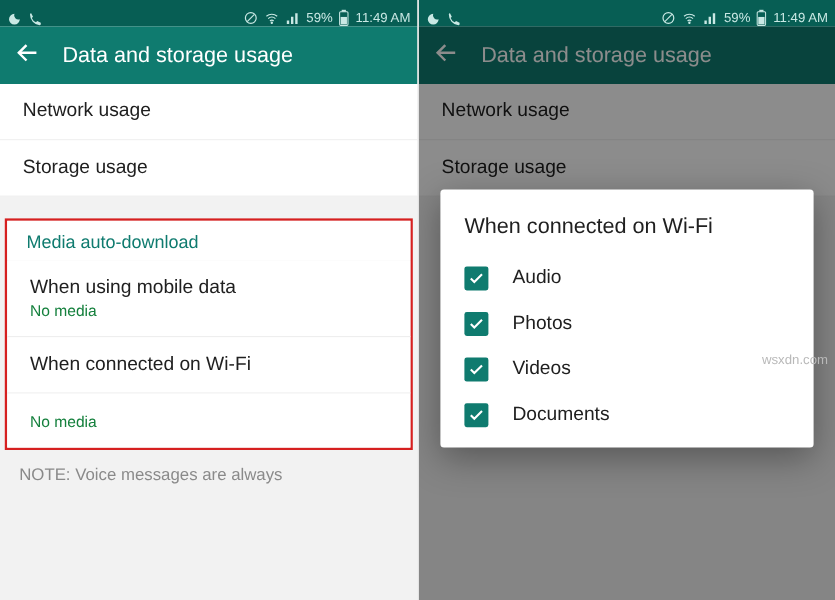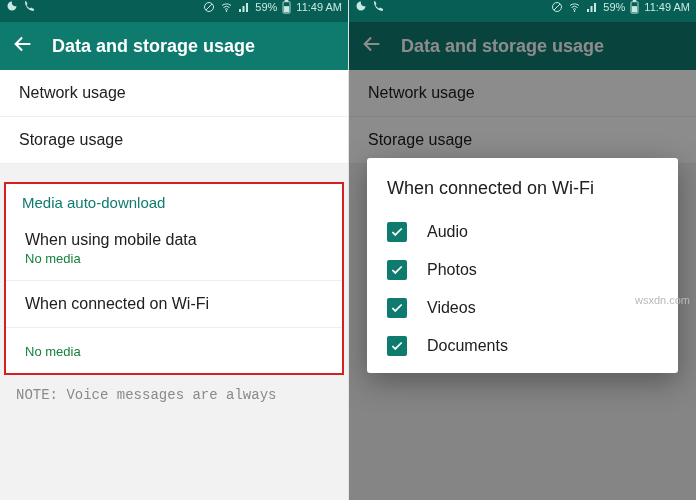--- a/index.html
+++ b/index.html
@@ -2,42 +2,42 @@
 <html><head>
 <meta charset="utf-8">
 <style>
   * { box-sizing: border-box; margin: 0; padding: 0; }
   html, body { width: 696px; height: 500px; overflow: hidden; font-family: "Comic Sans MS", "Segoe Script", cursive, sans-serif; background: #fff; }
   .stage { display: flex; width: 696px; height: 500px; position: relative; }
   .phone { width: 348px; height: 500px; position: relative; background: #f2f2f2; overflow: hidden; }
   .phone + .phone { border-left: 1px solid rgba(0,0,0,0.05); }
 
   
-  .statusbar { height: 22px; background: #075E54; color: #c9e8e4; display: flex; align-items: flex-start; justify-content: space-between; padding: 0 6px; font-size: 11px; font-family: Arial, sans-serif; }
+  .statusbar { height: 22px; background: #075E54; color: #c9e8e4; display: flex; align-items: flex-end; justify-content: space-between; padding: 0 6px; font-size: 11px; font-family: Arial, sans-serif; }
   .sb-left, .sb-right { display: flex; align-items: center; gap: 5px; }
   .sb-icon svg { display:block; }
 
   
   .toolbar { height: 48px; background: #0f7b6f; color: #fff; display: flex; align-items: center; padding: 0 12px; gap: 18px; }
-  .toolbar .title { font-size: 18px; font-weight: 700; }
+  .toolbar .title { font-size: 18px; font-weight: 400; }
 
   
   .list { background: #fff; }
   .list-item { padding: 14px 19px; background: #fff; border-bottom: 1px solid #eee; }
   .list-item .primary { font-size: 16px; color: #202020; }
   .list-item .secondary { font-size: 13px; color: #15803d; margin-top: 2px; }
   .spacer { height: 18px; background: #f2f2f2; }
 
   .section-header { font-size: 15px; color: #0f7b6f; padding: 10px 28px 6px 16px; background: #fff; }
 
   .highlight-box { border: 2px solid #d62020; margin: 0 4px; }
   .highlight-box .list-item { border-bottom: 1px solid #eee; }
   .highlight-box .list-item:last-of-type { border-bottom: none; }
 
-  .note { padding: 12px 16px; font-size: 14px; color: #8a8a8a; background: #f2f2f2; font-family: Liberation Mono, monospace; }
+  .note { padding: 12px 16px; font-size: 14px; color: #8a8a8a; background: #f2f2f2; }
 
   
   .dim { position: absolute; inset: 0; background: rgba(0,0,0,0.45); }
 
   
   .dialog { position: absolute; left: 18px; right: 18px; top: 158px; background: #fff; border-radius: 3px; box-shadow: 0 8px 30px rgba(0,0,0,0.35); padding: 20px 20px 8px 20px; }
   .dialog-title { font-size: 18px; color: #202020; margin-bottom: 14px; }
   .dialog-option { display: flex; align-items: center; gap: 20px; padding: 9px 0; }
   .checkbox { width: 20px; height: 20px; border-radius: 2px; background: #0f7b6f; display: flex; align-items: center; justify-content: center; flex-shrink: 0; }
   .checkbox svg { display:block; }

